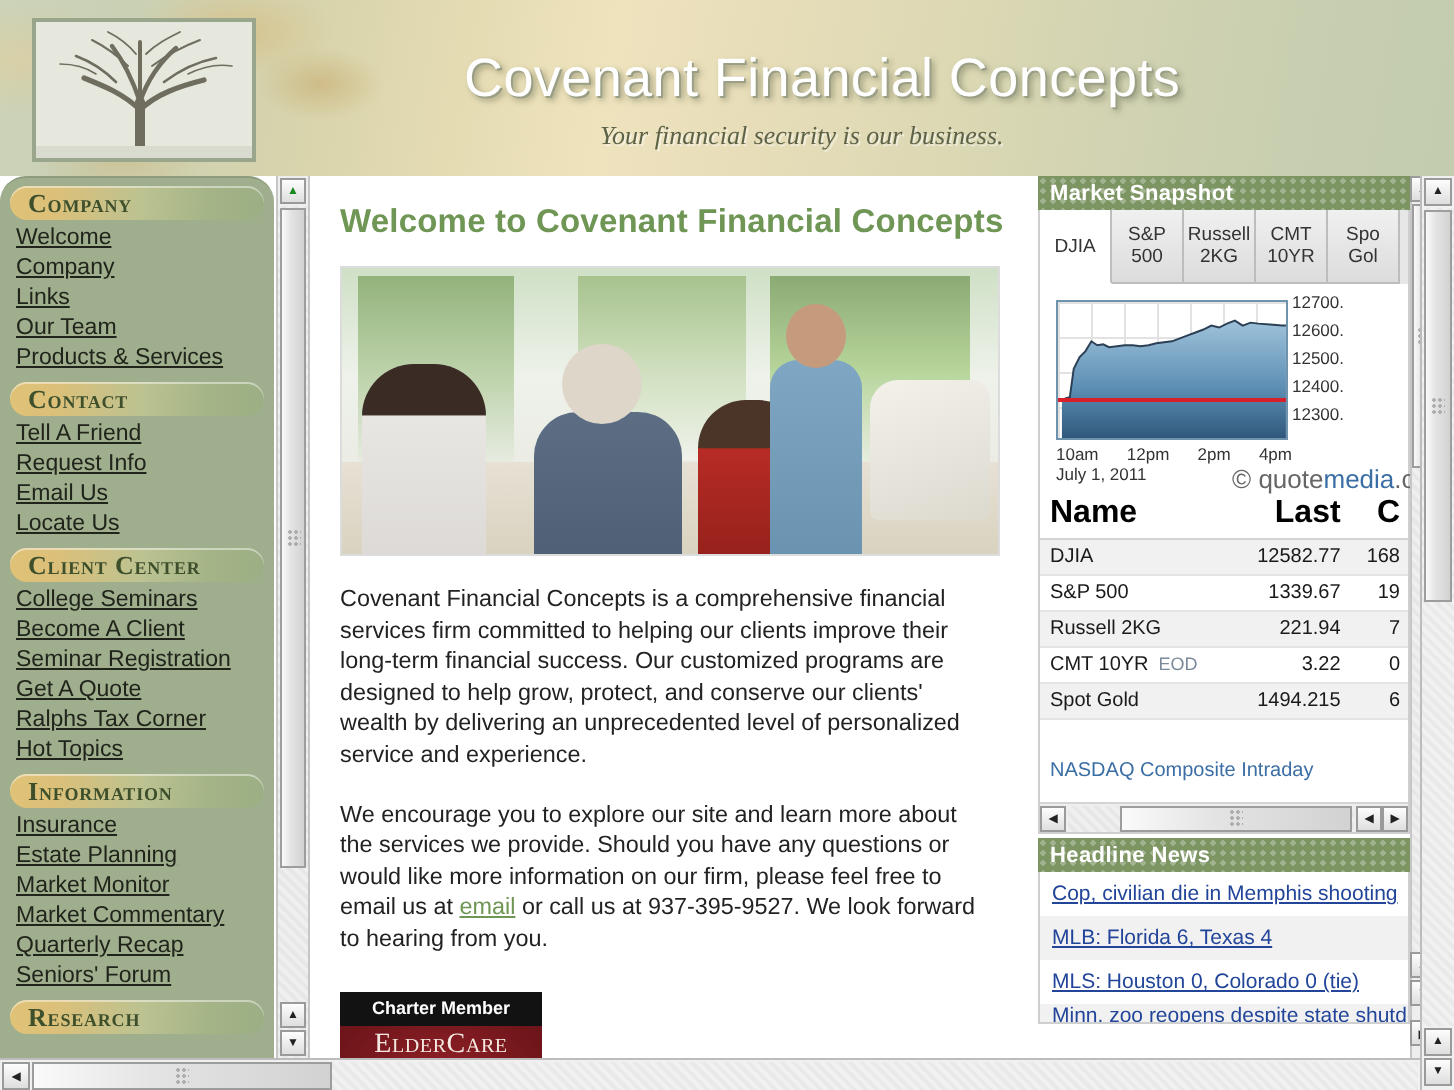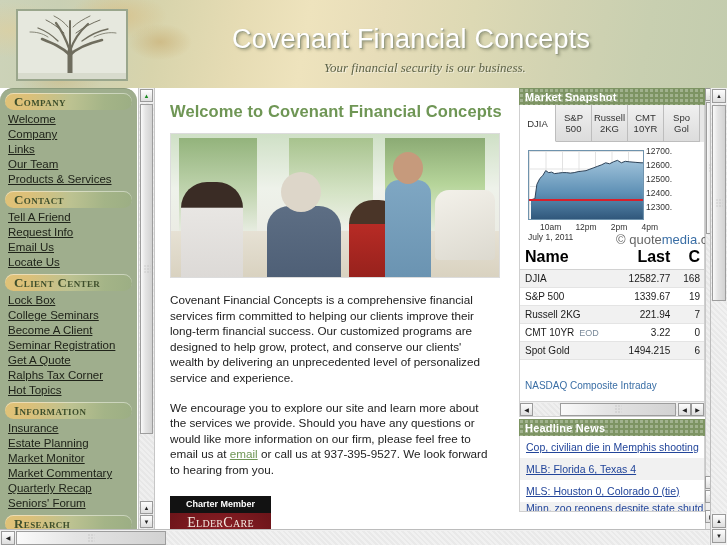--- a/index.html
+++ b/index.html
@@ -44,21 +44,20 @@
     text-shadow: 1px 1px 0 #9a9f85, 2px 2px 3px rgba(90,95,70,.55);
     white-space:nowrap;
     font-family:"Liberation Sans", sans-serif;
   }
   .banner-sub {
     position:absolute; left:300px; top:60px;
     font-family:"Liberation Serif", serif;
     font-style:italic; font-size:13px; color:#5e6348;
     text-shadow:1px 1px 0 rgba(255,255,255,.5);
     white-space:nowrap;
-    margin-left:24px;
   }
 
   
   .sidebar {
     position:absolute; left:0; top:88px; width:137px; height:457px;
     background:#9fae8d;
     overflow:hidden;
     border-top:1px solid #8d9c7c;
     border-radius:13px;
   }
@@ -203,21 +202,21 @@
   }
   .plot .area { position:absolute; inset:0; }
   .plot .prevclose {
     position:absolute; left:0; right:0; top:48px; height:1.5px; background:#d81f2a;
   }
   .axis-y {
     position:absolute; left:126px; top:2px; width:58px;
     font-size:8.5px; color:#333; line-height:14px;
   }
   .axis-x {
-    position:absolute; left:20px; top:80px; width:118px;
+    position:absolute; left:8px; top:80px; width:118px;
     font-size:8.5px; color:#333; display:flex; justify-content:space-between;
   }
   .chart-date { position:absolute; left:8px; top:90px; font-size:8.5px; color:#333; }
   .chart-credit { position:absolute; left:96px; top:90px; font-size:13px; color:#666; white-space:nowrap; }
   .chart-credit .blue { color:#3a6ea5; }
 
   .qtable { width:100%; border-collapse:collapse; font-size:10px; }
   .qtable th {
     text-align:left; font-size:16px; color:#000; padding:3px 4px 3px 5px;
     border-bottom:1px solid #d2d2d2; background:#fff;
@@ -330,21 +329,20 @@
     <span>Contact</span>
   </div>
   <a class="nav-link">Tell A Friend</a>
   <a class="nav-link">Request Info</a>
   <a class="nav-link">Email Us</a>
   <a class="nav-link">Locate Us</a>
 
   <div class="nav-head">
     <span>Client Center</span>
   </div>
-  <a class="nav-link">Lock Box</a>
   <a class="nav-link">College Seminars</a>
   <a class="nav-link">Become A Client</a>
   <a class="nav-link">Seminar Registration</a>
   <a class="nav-link">Get A Quote</a>
   <a class="nav-link">Ralphs Tax Corner</a>
   <a class="nav-link">Hot Topics</a>
 
   <div class="nav-head">
     <span>Information</span>
   </div>

